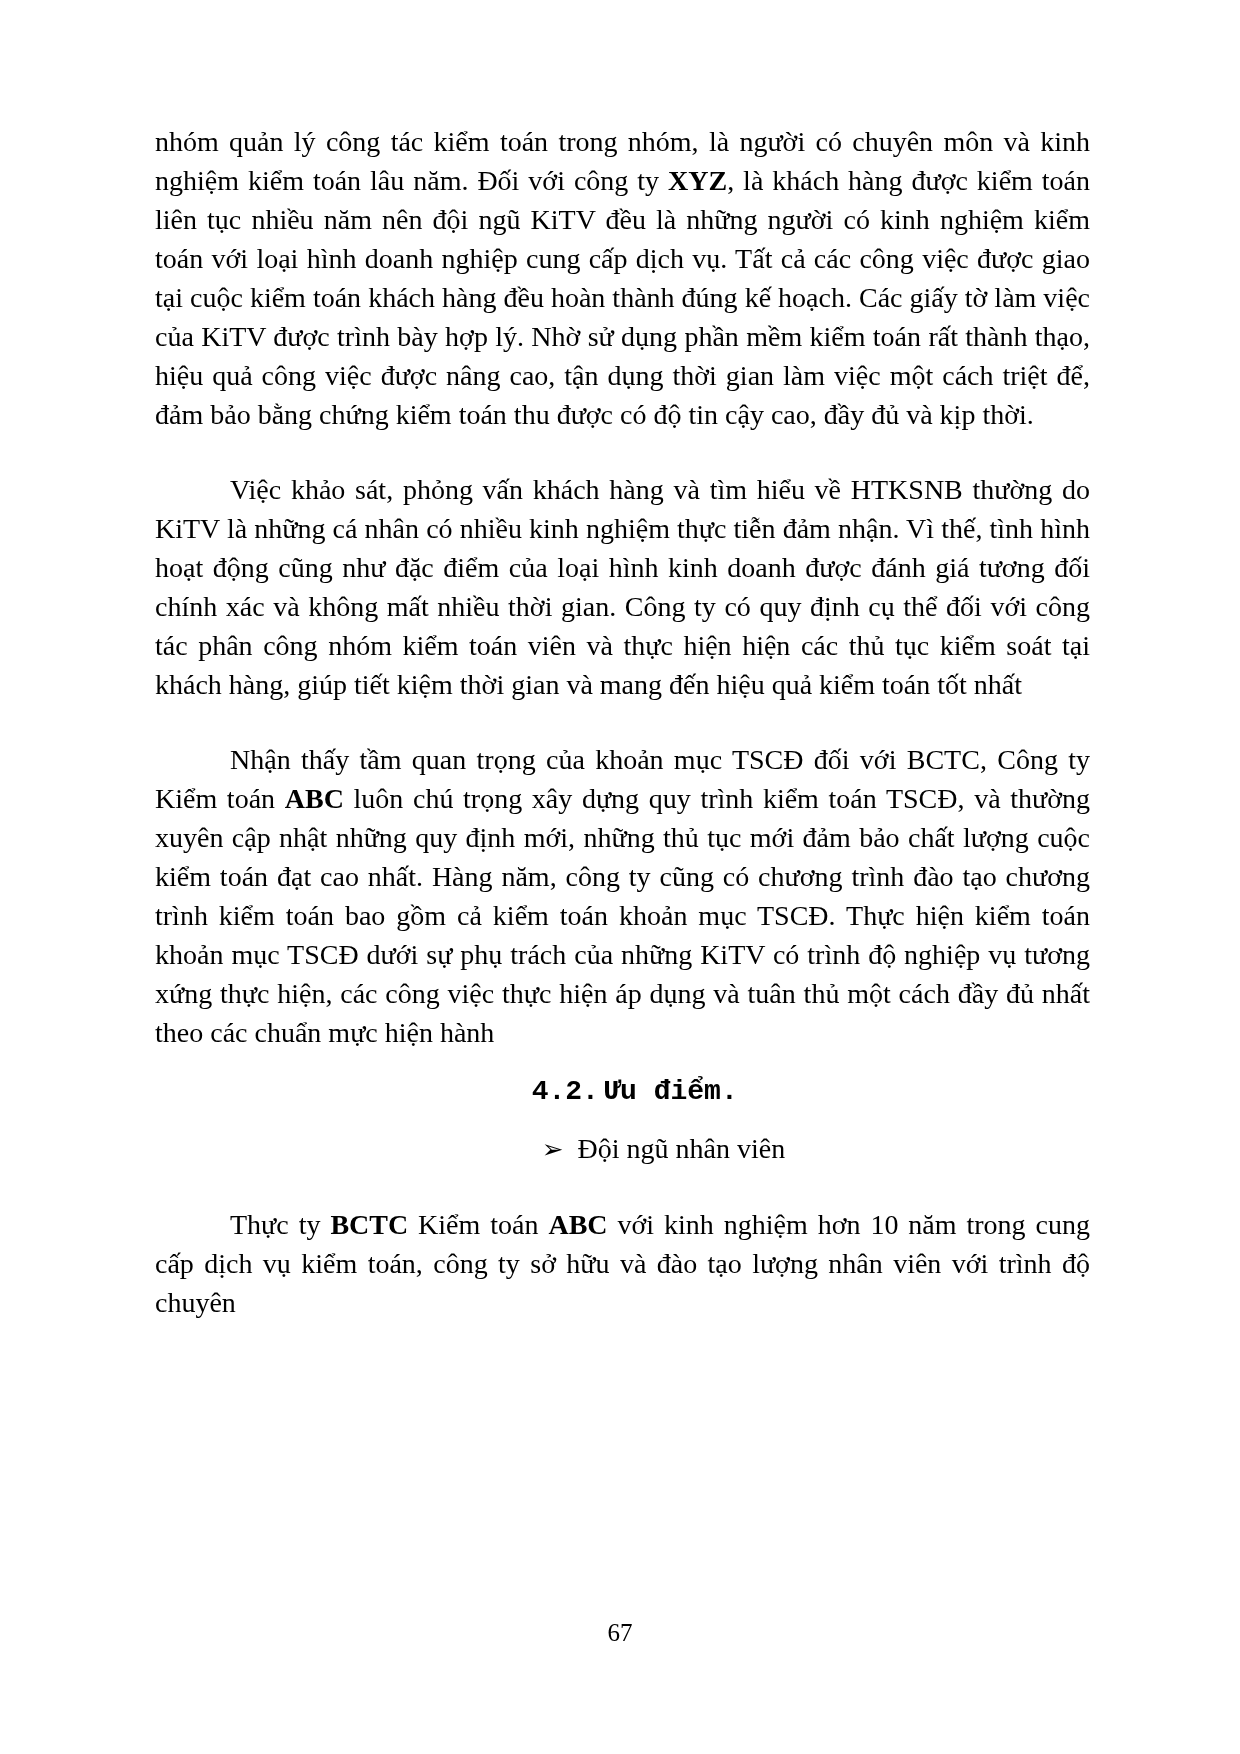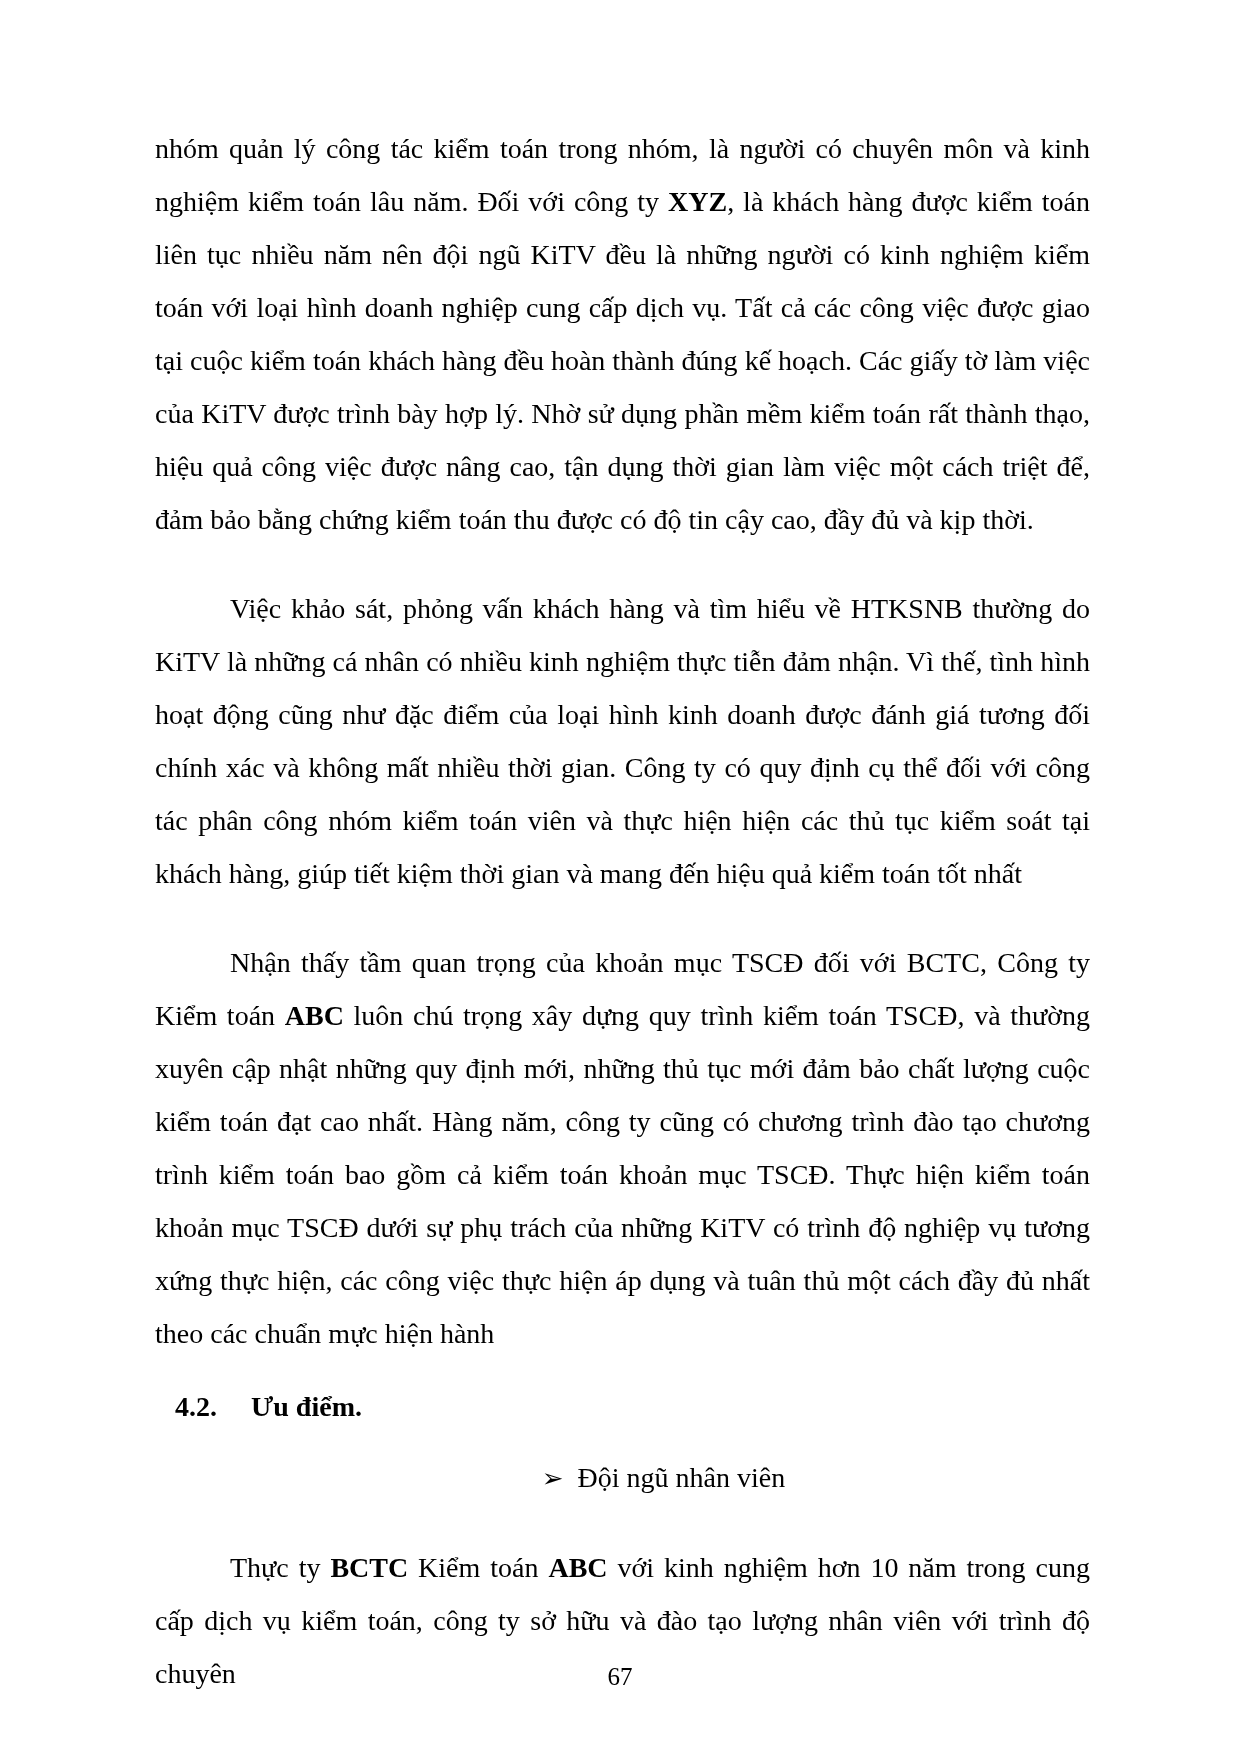--- a/index.html
+++ b/index.html
@@ -15,39 +15,40 @@
     color: #000000;
     font-family: "Liberation Serif", "DejaVu Serif", serif;
     overflow: hidden;
   }
   .content {
     position: absolute;
     left: 155px;
     top: 122px;
     width: 935px;
     font-size: 28px;
-    line-height: 53px;
+    line-height: 39px;
     text-align: justify;
   }
   .para {
     margin: 0 0 20px 0;
   }
   .para.indent {
     text-indent: 75px;
     margin-top: 36px;
   }
   .bold {
     font-weight: bold;
   }
   .heading {
     margin: 12px 0 18px 0;
     font-weight: bold;
     font-size: 28px;
-    text-align: left;
+    text-align: center;
     text-indent: 0;
+    font-family: Liberation Mono, monospace;
   }
   .heading .heading-number {
     display: inline-block;
     width: 76px;
     margin-left: 20px;
   }
   .bullet-line {
     margin: 0 0 18px 0;
     padding-left: 82px;
     text-align: center;
@@ -55,21 +56,21 @@
   }
   .bullet-line .bullet-marker {
     display: inline-block;
     margin-right: 14px;
     font-family: "DejaVu Sans", sans-serif;
     font-size: 26px;
   }
   .footer {
     position: absolute;
     left: 0;
-    top: 1662px;
+    top: 1618px;
     width: 100%;
     text-align: center;
     font-size: 25px;
     line-height: 30px;
   }
 </style>
 </head>
 <body>
 
 <div class="page">

